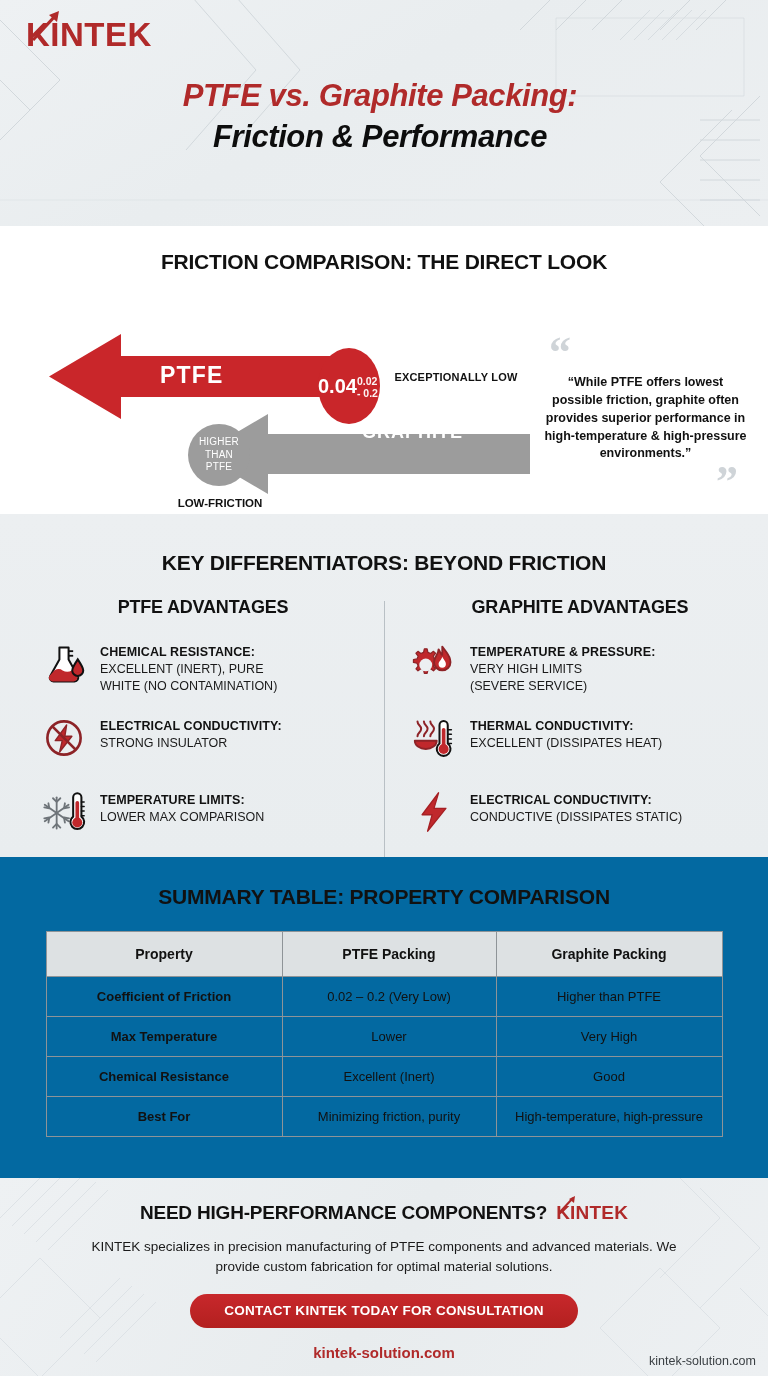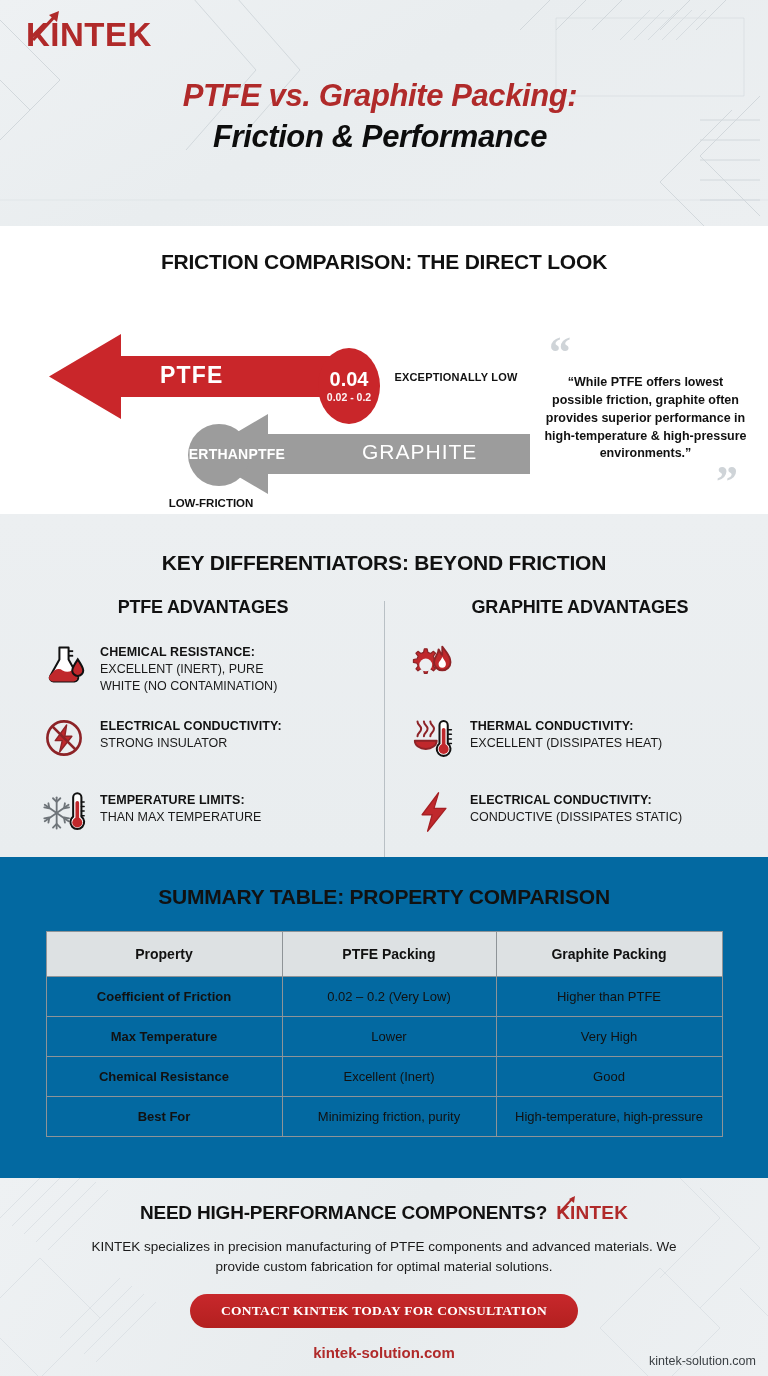--- a/index.html
+++ b/index.html
@@ -99,21 +99,21 @@
     color: #ffffff;
     letter-spacing: 1.2px;
   }
   .circle-red {
     position: absolute;
     left: 318px; top: 74px;
     width: 62px; height: 76px;
     border-radius: 50%;
     background: #c9262a;
     display: flex;
-    flex-direction: column;
+    flex-direction: row;
     align-items: center;
     justify-content: center;
     color: #fff;
   }
   .circle-red .big { font-size: 20px; font-weight: 700; line-height: 1; }
   .circle-red .small { font-size: 10.5px; font-weight: 700; margin-top: 2px; opacity: .95; }
   .lbl-exceptional {
     position: absolute;
     left: 391px; top: 96px;
     width: 130px;
@@ -126,44 +126,45 @@
   }
 
   
   .arrow-graph {
     position: absolute;
     left: 200px; top: 140px;
     width: 330px; height: 80px;
   }
   .arrow-graph-label {
     position: absolute;
-    left: 362px; top: 166px;
-    font-size: 21px;
-    font-weight: 400;
+    left: 362px; top: 148px;
+    font-size: 18px;
+    font-weight: 700;
     color: #ffffff;
     letter-spacing: 1px;
   }
   .circle-gray {
     position: absolute;
     left: 188px; top: 150px;
     width: 62px; height: 62px;
     border-radius: 50%;
     background: #9c9c9c;
     display: flex;
+    flex-direction: column;
     align-items: center;
     justify-content: center;
     color: #fff;
-    font-size: 14px;
-    font-weight: 700;
+    font-size: 10px;
+    font-weight: 400;
     line-height: 1.25;
     letter-spacing: .2px;
   }
   .lbl-lowfriction {
     position: absolute;
-    left: 116px; top: 222px;
+    left: 125px; top: 222px;
     width: 190px;
     text-align: center;
     font-size: 11.5px;
     font-weight: 700;
     color: #111;
     line-height: 1.3;
   }
 
   
   .quote-block {
@@ -324,21 +325,21 @@
     background: linear-gradient(180deg, #c8282c 0%, #b3201f 100%);
     color: #fff;
     font-size: 13.5px;
     font-weight: 700;
     text-align: center;
     letter-spacing: .3px;
     border: none;
     cursor: pointer;
     position: relative;
     z-index: 2;
-    font-family: Liberation Serif, serif;
+    font-family: Liberation Sans, sans-serif;
   }
   .f-url {
     text-align: center;
     margin-top: 16px;
     font-size: 15px;
     font-weight: 700;
     color: #b02a2a;
     position: relative;
     z-index: 2;
   }
@@ -501,36 +502,41 @@
               <g stroke="#111" stroke-width="1.6" stroke-linecap="round">
                 <line x1="43" y1="13" x2="46" y2="13"></line>
                 <line x1="43" y1="18" x2="46" y2="18"></line>
                 <line x1="43" y1="23" x2="46" y2="23"></line>
                 <line x1="43" y1="28" x2="46" y2="28"></line>
               </g>
             </svg>
           </div>
           <div class="feat-txt">
             <div class="feat-title">TEMPERATURE LIMITS:</div>
-            <div class="feat-desc">THAN MAX TEMPERATURE</div>
+            <div class="feat-desc">LOWER MAX COMPARISON</div>
           </div>
         </div>
       </div>
 
       <div class="diff-col right">
         <div class="col-head">GRAPHITE ADVANTAGES</div>
 
         <div class="feat">
           <div class="feat-icon">
             <svg width="44" height="44" viewBox="0 0 48 48">
               <path d="M18 4 l3.5 0 1 4.5 3.5 1.4 3.6-2.7 2.5 2.5 -2.7 3.6 1.4 3.5 4.5 1 0 3.5 -4.5 1 -1.4 3.5 2.7 3.6 -2.5 2.5 -3.6-2.7 -3.5 1.4 -1 4.5 -3.5 0 -1-4.5 -3.5-1.4 -3.6 2.7 -2.5-2.5 2.7-3.6 -1.4-3.5 -4.5-1 0-3.5 4.5-1 1.4-3.5 -2.7-3.6 2.5-2.5 3.6 2.7 3.5-1.4 z" fill="#c0282c" stroke="#8d2327" stroke-width="1.6" stroke-linejoin="round" transform="translate(-2,4) scale(0.86)"></path>
               <circle cx="15" cy="25" r="7" fill="#eceff1"></circle>
               <path d="M33 5 c5 7 9 10 9 17 a9 9 0 0 1 -18 0 c0 -6 5 -8 5 -14 c2 3 2 5 4 6 0 -4 0 -6 0 -9 z" fill="#c0282c" stroke="#8d2327" stroke-width="2" stroke-linejoin="round"></path>
               <path d="M33 16 c2 4 4 5 4 8 a4 4 0 0 1 -8 0 c0 -3 3 -4 4 -8 z" fill="#ffffff"></path>
             </svg>
+          </div>
+          <div class="feat-txt">
+            <div class="feat-title">TEMPERATURE &amp; PRESSURE:</div>
+            <div class="feat-desc">VERY HIGH LIMITS</div>
+            <div class="feat-desc">(SEVERE SERVICE)</div>
           </div>
         </div>
 
         <div class="feat">
           <div class="feat-icon">
             <svg width="44" height="44" viewBox="0 0 48 48">
               <g stroke="#8d2327" stroke-width="2.2" fill="none" stroke-linecap="round">
                 <path d="M6 22 c0 -4 4 -4 4 -8 c0 -4 -4 -4 -4 -8"></path>
                 <path d="M13 22 c0 -4 4 -4 4 -8 c0 -4 -4 -4 -4 -8"></path>
                 <path d="M20 22 c0 -4 4 -4 4 -8 c0 -4 -4 -4 -4 -8"></path>

